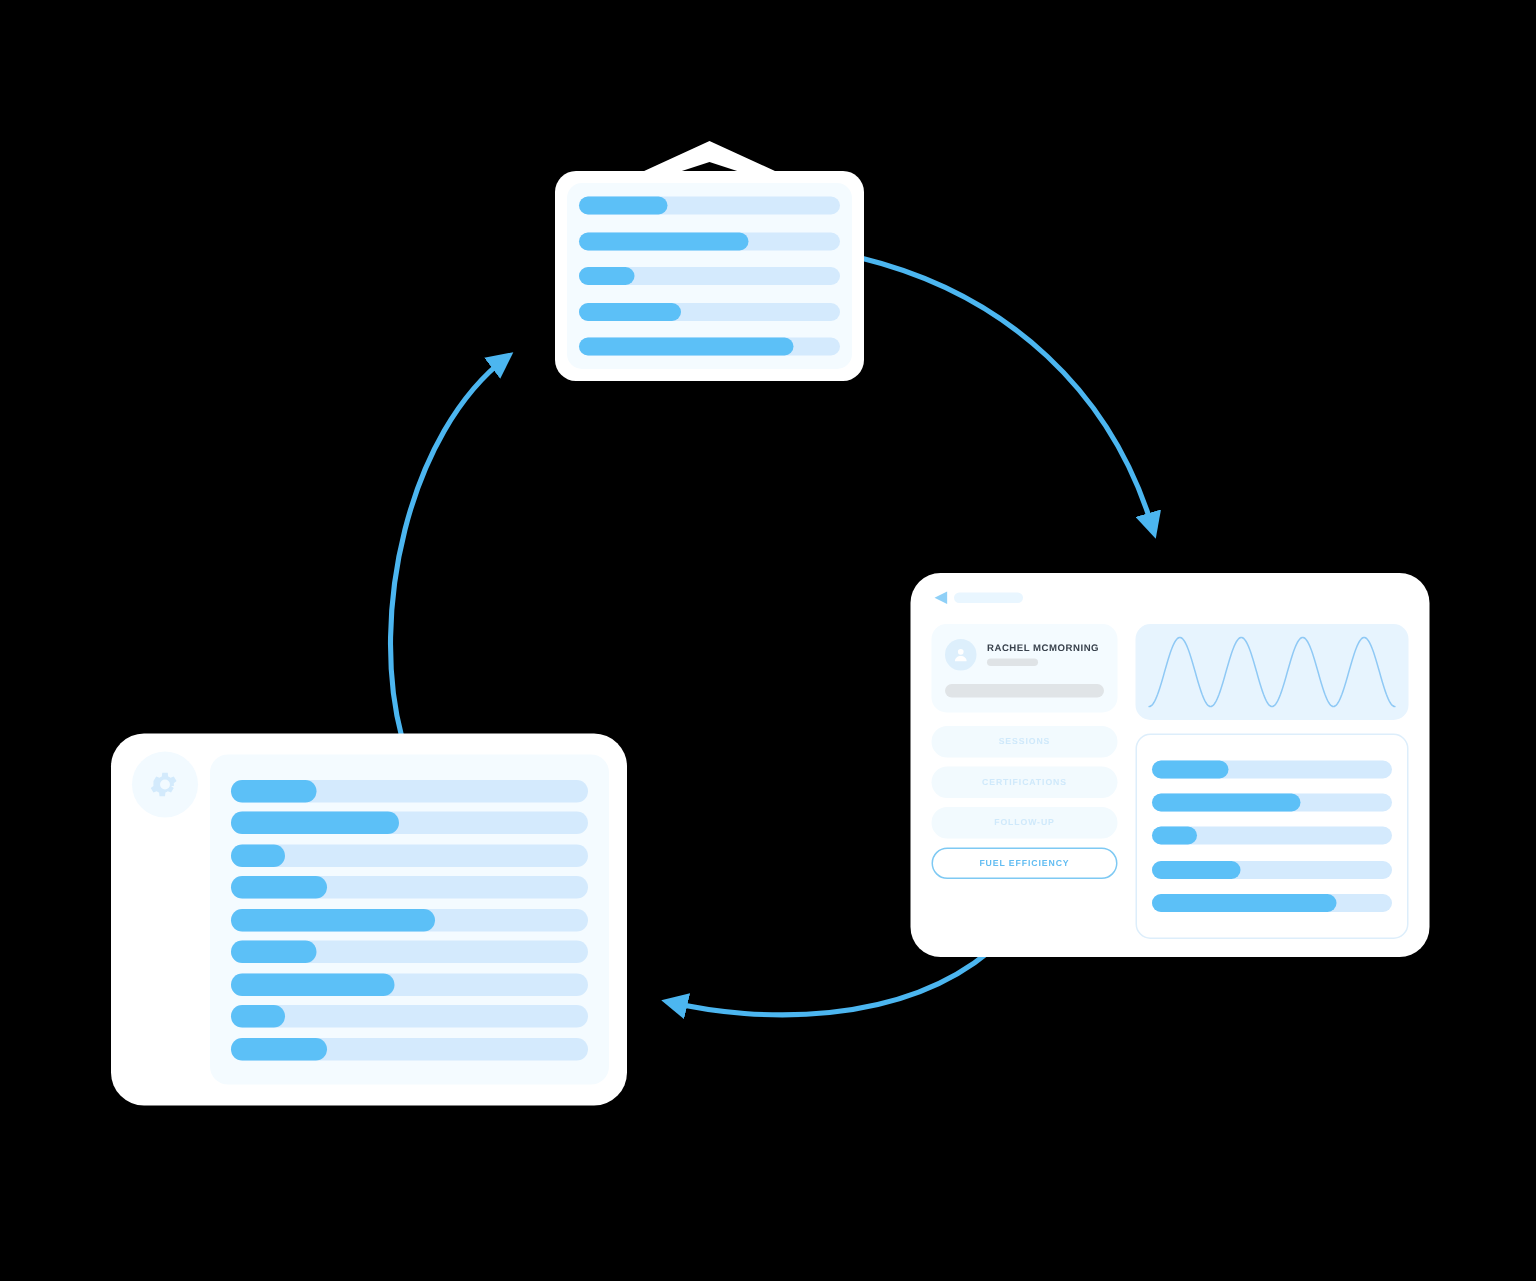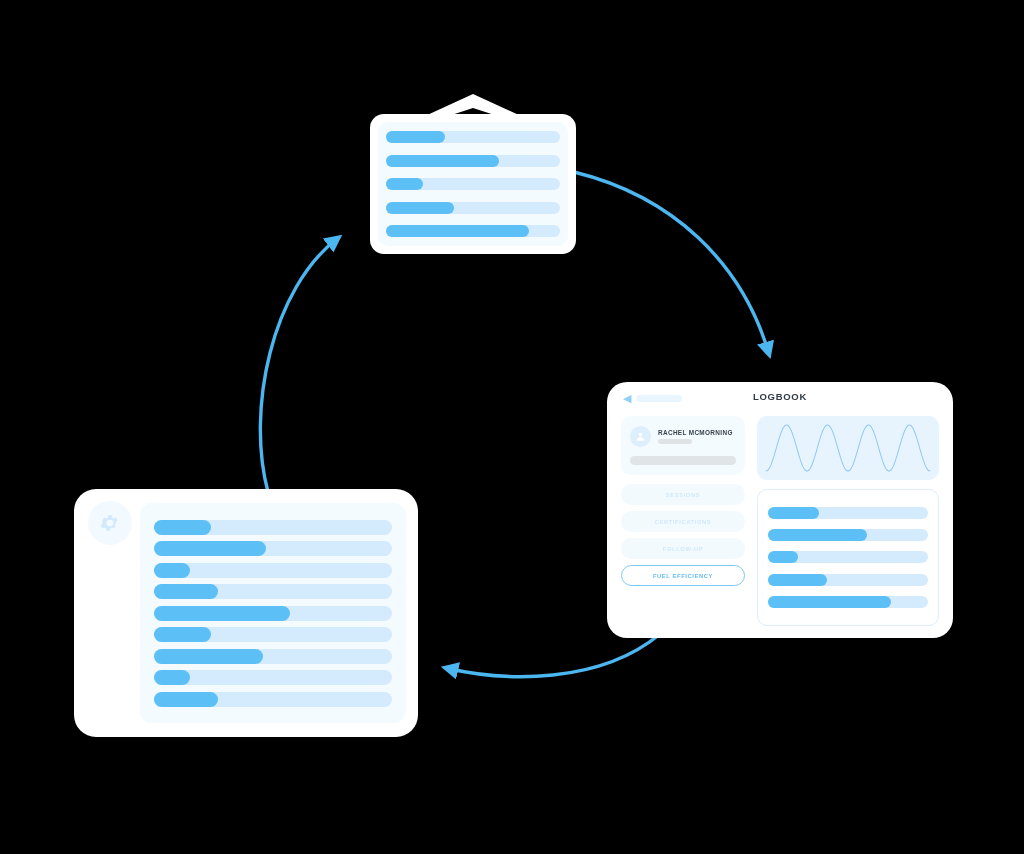--- a/index.html
+++ b/index.html
@@ -166,21 +166,20 @@
         </div>
     </div>
   </div>
 
   <div id="logbook-card" class="card">
 
     <div id="logbook-topbar">
       <span id="back-chevron">◀</span>
       <span id="back-label-placeholder"></span>
     </div>
-    <div id="logbook-title">LOGBOOK</div>
 
     <div id="logbook-body">
 
       <div id="logbook-left">
         <div id="profile-card">
           <div id="profile-row">
             <div id="avatar">
               <svg viewBox="0 0 24 24" width="13" height="13" aria-hidden="true">
                 <circle cx="12" cy="8.4" r="3.5" fill="#ffffff"></circle>
                 <path d="M4.8 20c0-4 3.2-6.4 7.2-6.4s7.2 2.4 7.2 6.4Z" fill="#ffffff"></path>

